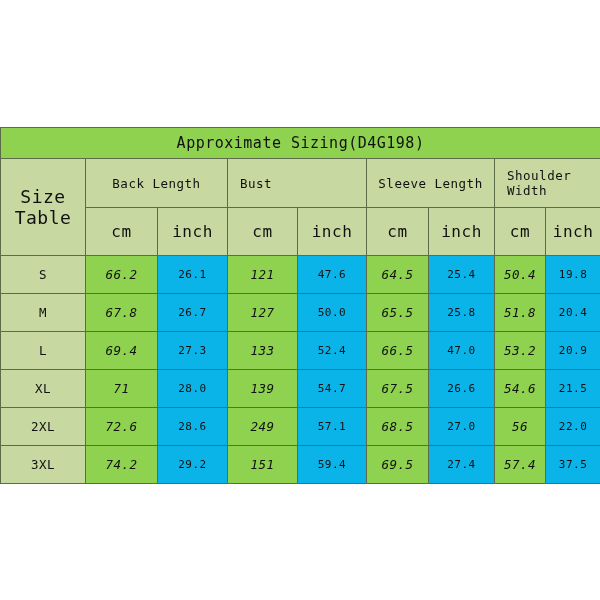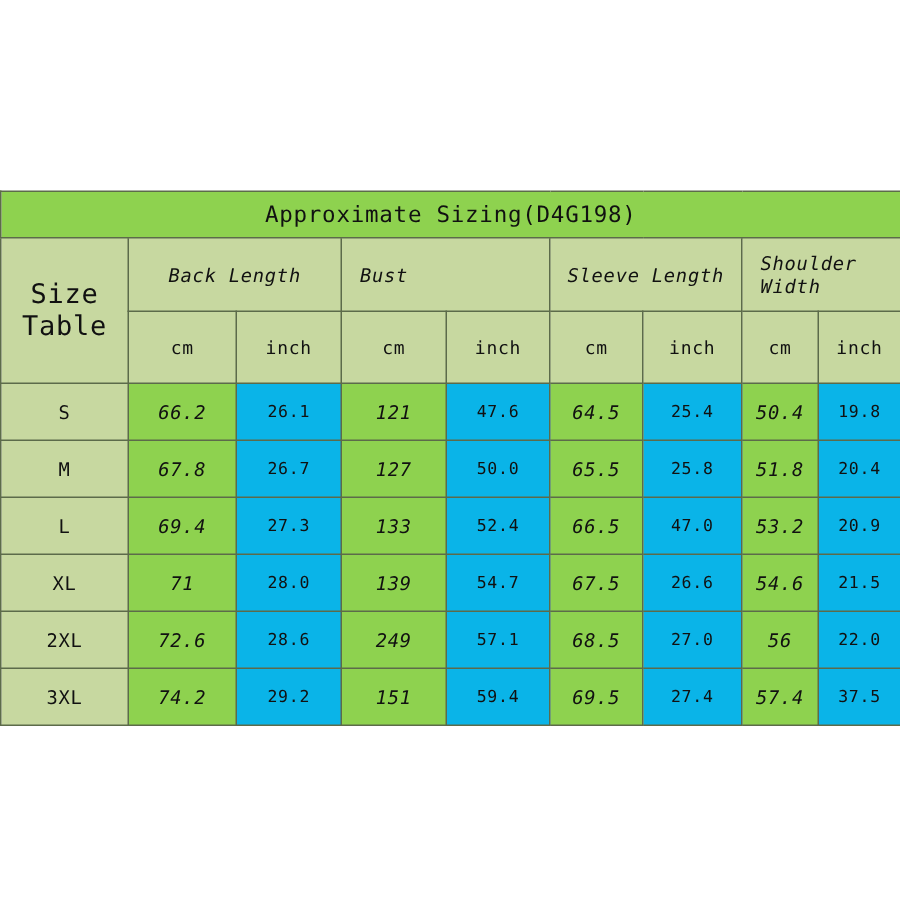--- a/index.html
+++ b/index.html
@@ -62,29 +62,28 @@
   
   td.hdr {
     background: #c7d8a0;
     font-size: 12.5px;
     color: #1a1a1a;
   }
   td.hdr-group {
     height: 48px;
     text-align: left;
     padding-left: 10px;
-    font-style: italic;
   }
   td.hdr-group.center {
     text-align: left;
     padding-left: 12px;
   }
   td.hdr-unit {
     height: 47px;
-    font-size: 12px;
+    font-size: 16px;
   }
   td.hdr-size {
     font-size: 18px;
     text-align: center;
   }
 
   
   td.c-size {
     background: #c7d8a0;
     font-size: 12.5px;

